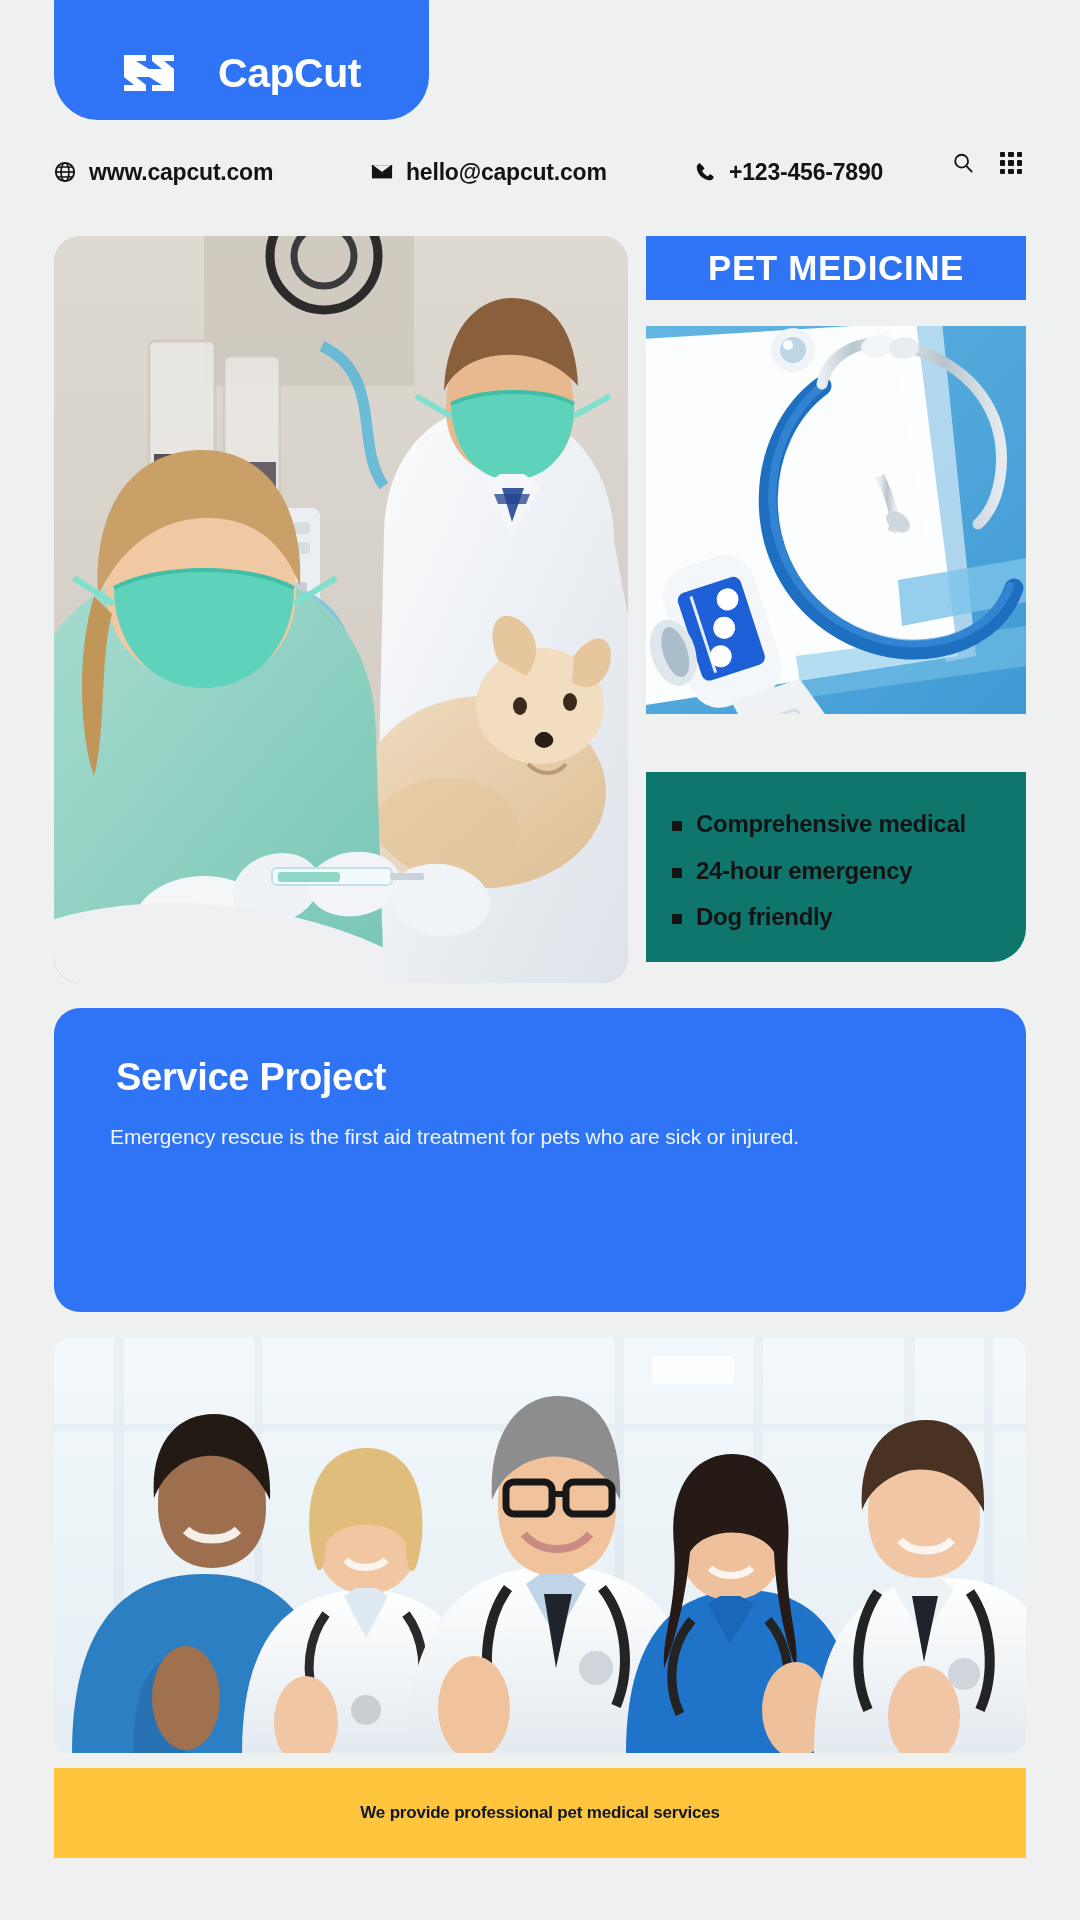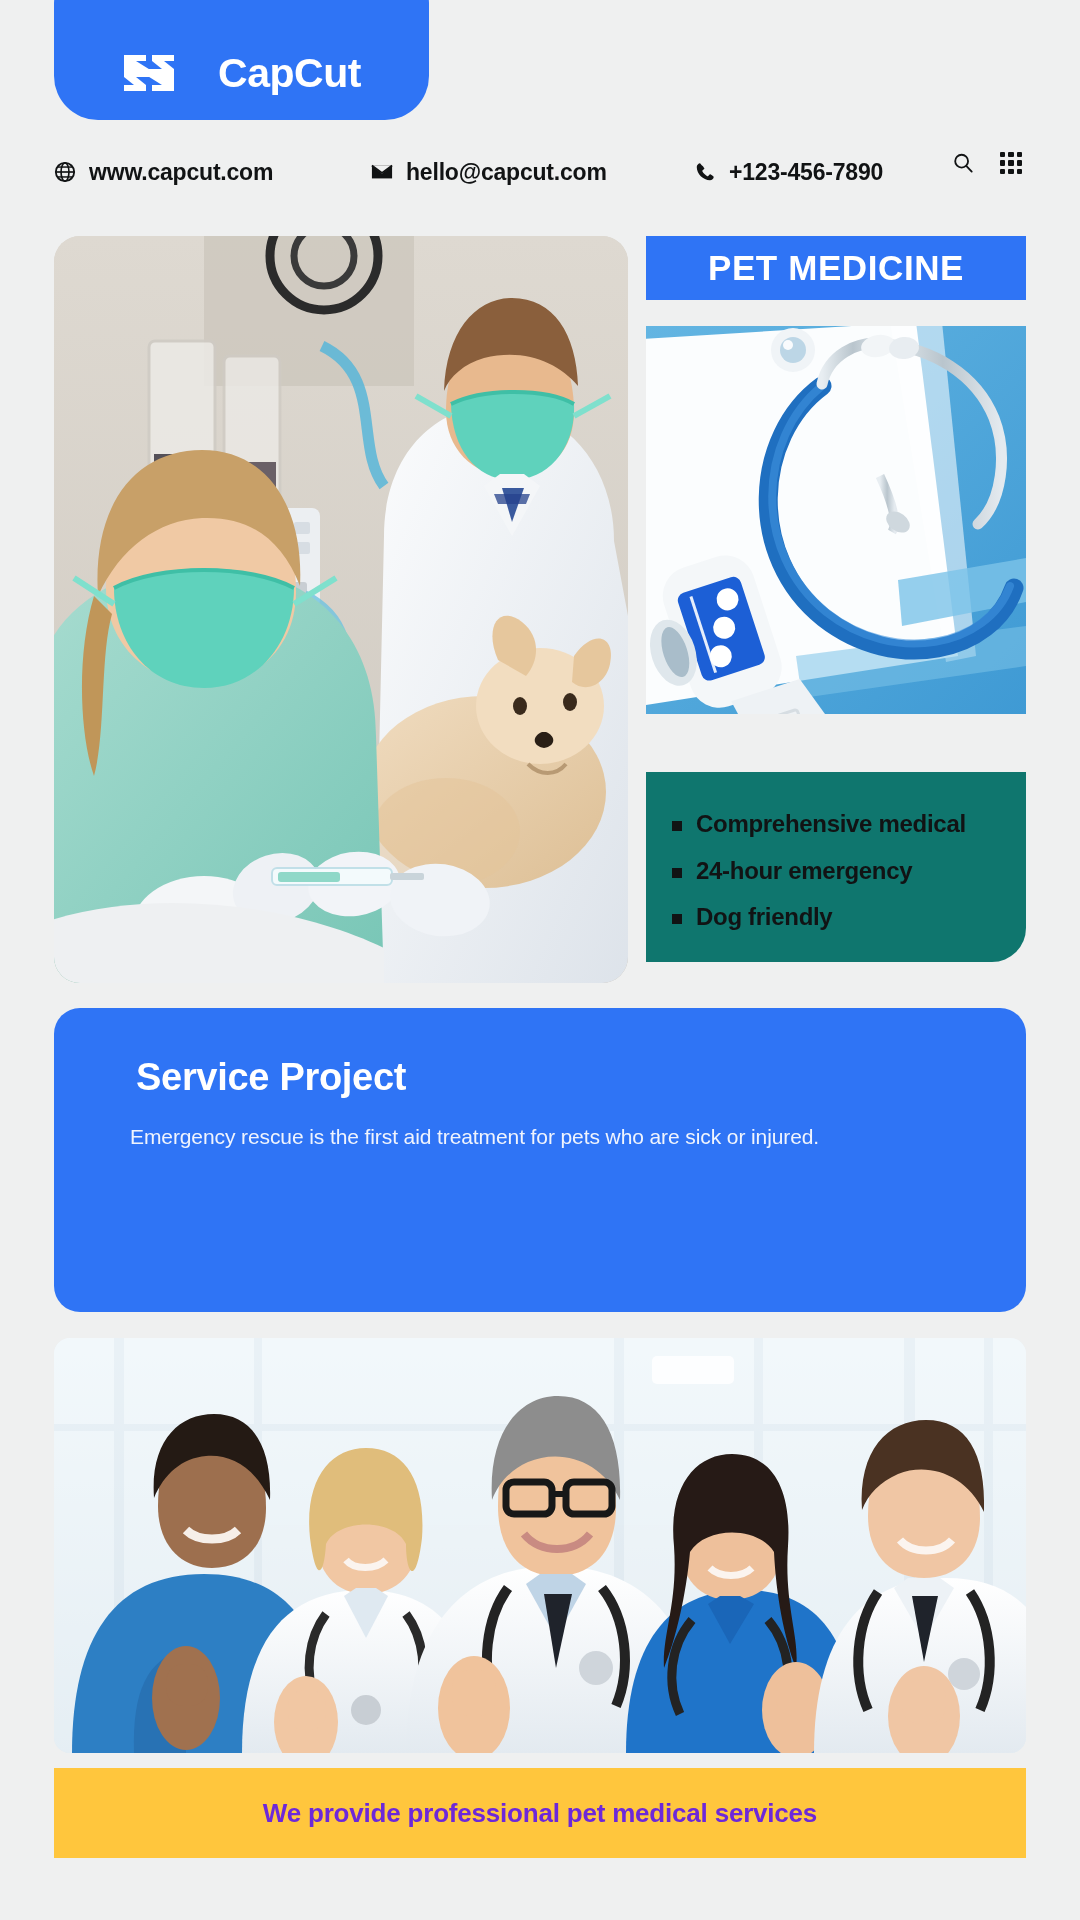--- a/index.html
+++ b/index.html
@@ -96,21 +96,21 @@
     font-size:24px; font-weight:700; color:#111314; letter-spacing:-0.3px;
     line-height:1.15; white-space:nowrap;
   }
 
   
   .service{
     position:absolute; left:54px; top:1008px;
     width:972px; height:304px;
     background:#2f74f5;
     border-radius:26px;
-    padding:48px 48px 0 76px;
+    padding:48px 48px 0 56px;
   }
   .service h2{
     color:#ffffff; font-size:38px; font-weight:700; letter-spacing:-0.3px;
     margin-bottom:22px; padding-left:6px;
   }
   .service p{
     color:#f0f4fd; font-size:21px; line-height:1.55; font-weight:400;
     letter-spacing:-0.1px;
   }
 
@@ -123,21 +123,21 @@
   .team-photo svg{ width:100%; height:100%; display:block; }
 
   
   .footer-banner{
     position:absolute; left:54px; top:1768px;
     width:972px; height:90px;
     background:#ffc63d;
     display:flex; align-items:center; justify-content:center;
   }
   .footer-banner span{
-    font-size:26px; font-weight:700; color:#6d28d9; letter-spacing:-0.2px;
+    font-size:17px; font-weight:700; color:#0f172a; letter-spacing:-0.2px;
   }
 </style>
 </head>
 <body>
 
 <div class="page">
 
   <div class="logo-block">
     <div class="logo-inner">
       <svg class="logo-mark" viewBox="0 0 54 42">

